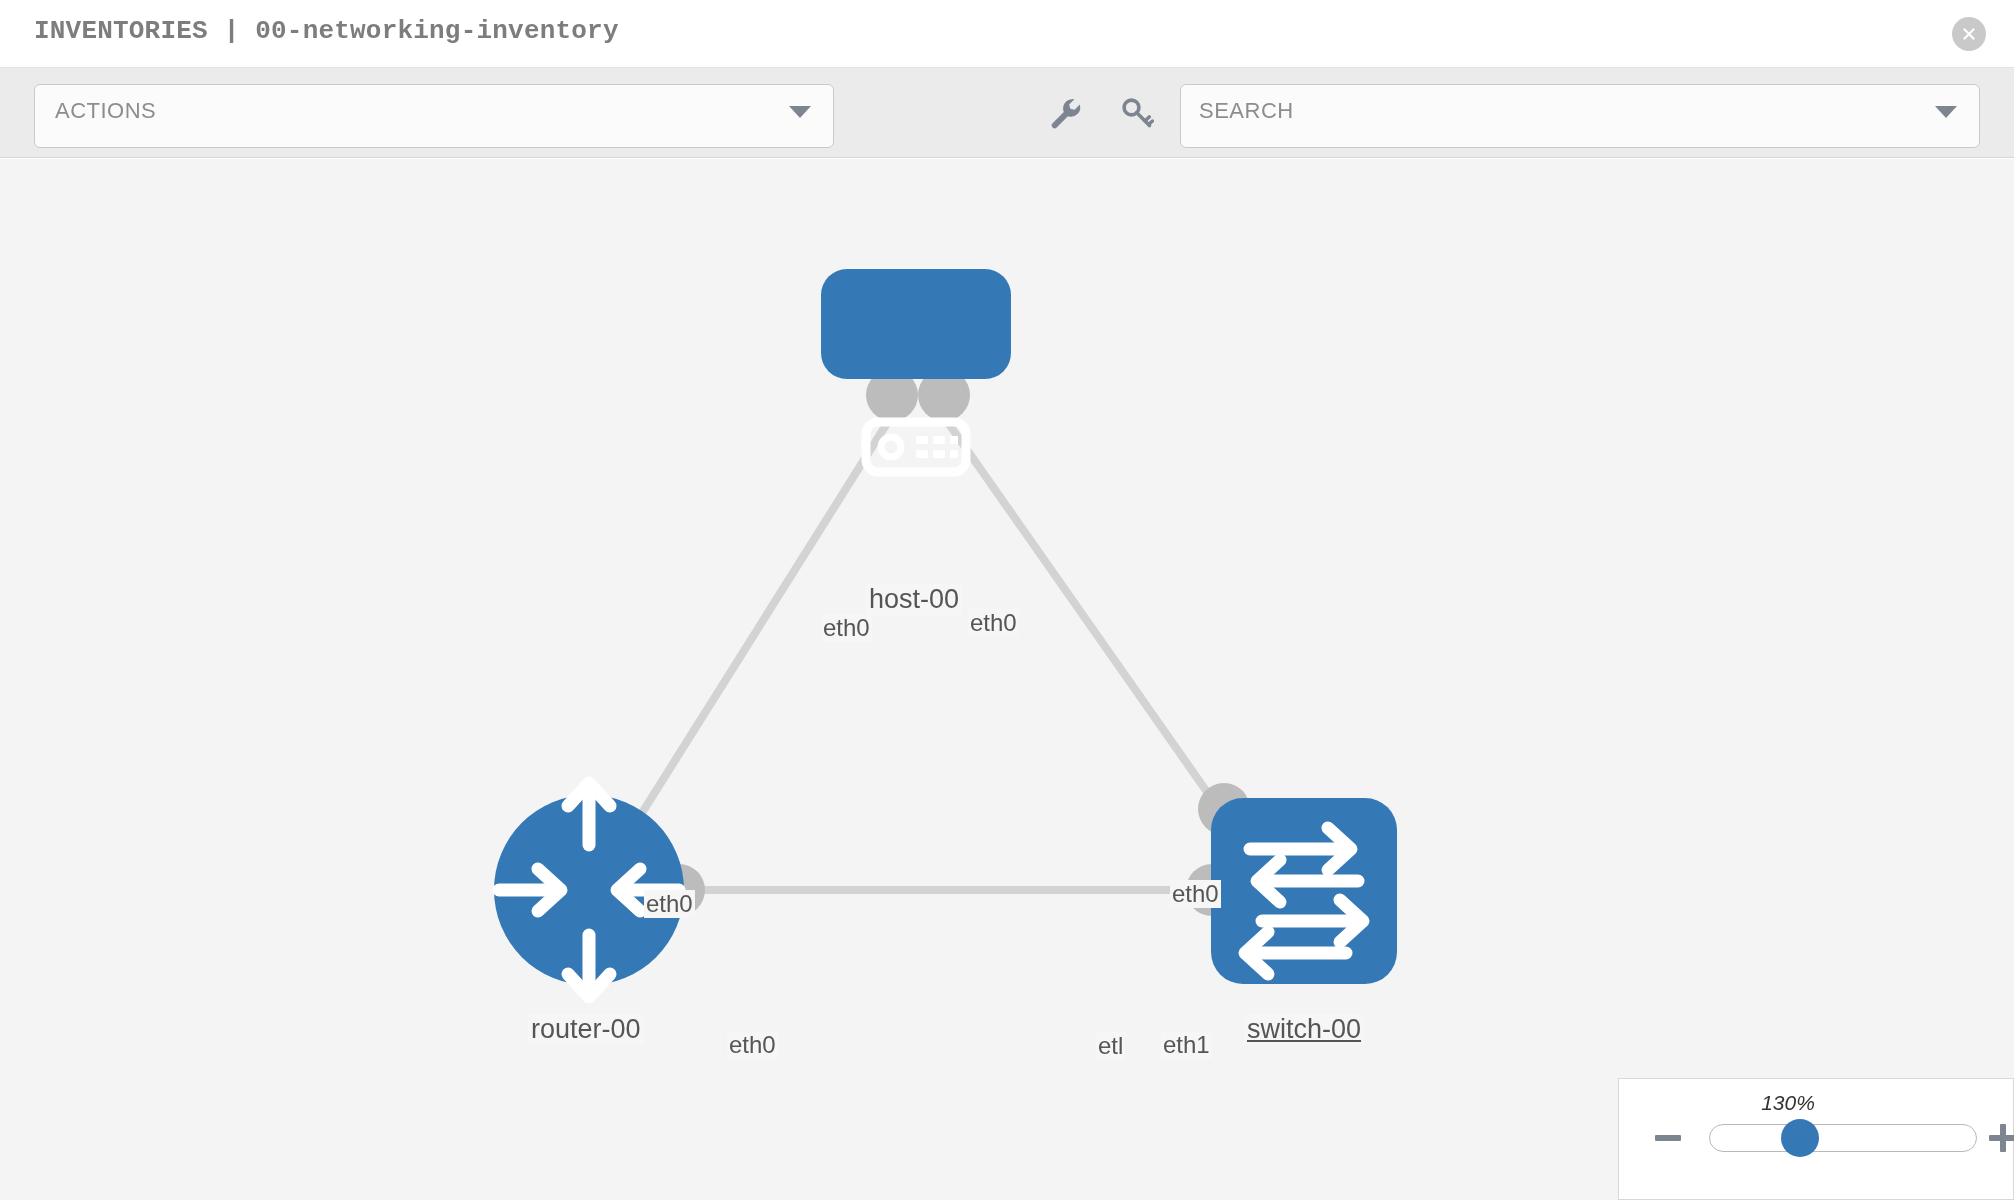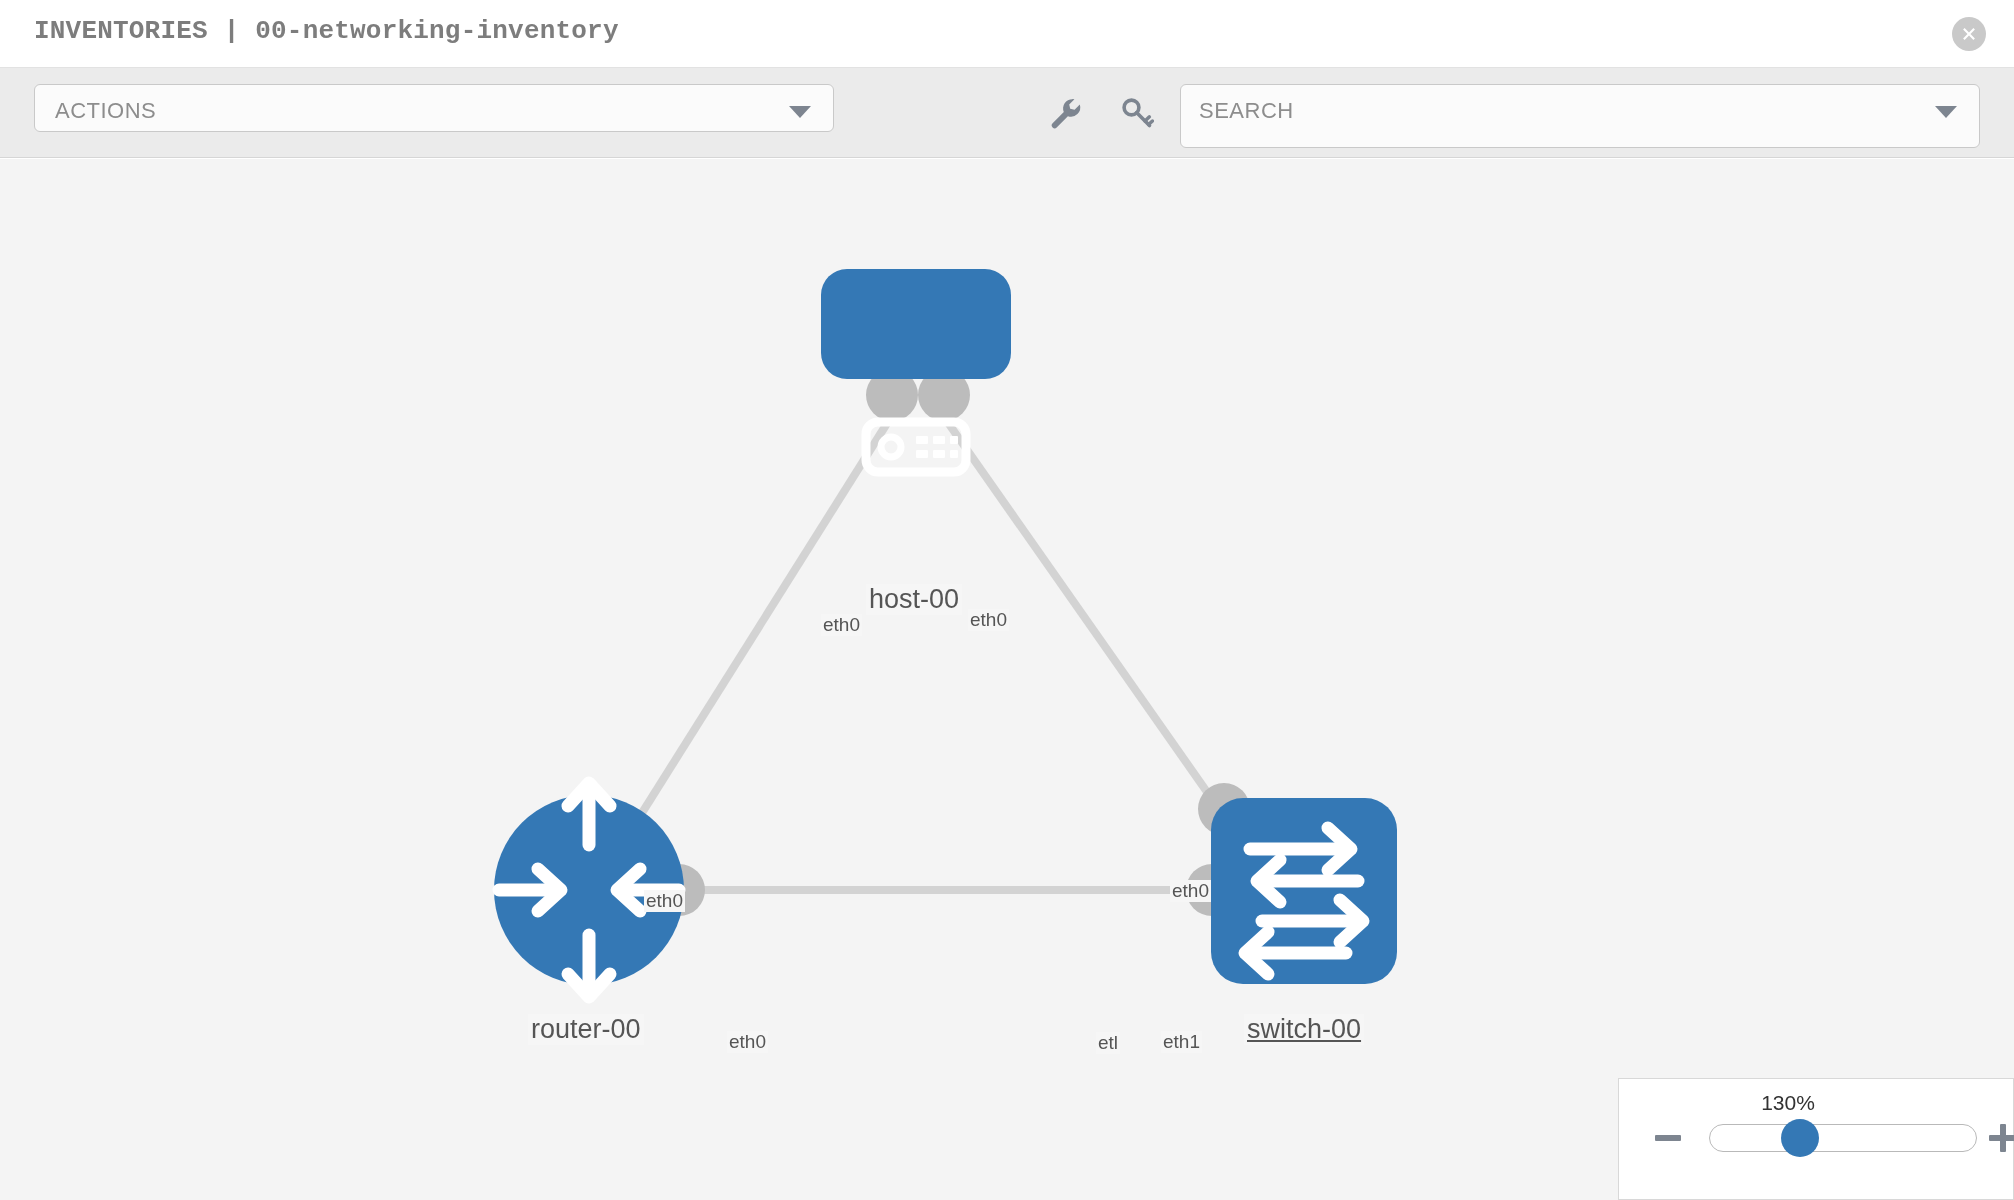--- a/index.html
+++ b/index.html
@@ -37,21 +37,21 @@
 
   
   .toolbar {
     position: absolute; left: 0; top: 68px;
     width: 2014px; height: 90px;
     background: #ebebeb;
     border-bottom: 1px solid #d6d6d6;
   }
   .actions-select {
     position: absolute; left: 34px; top: 84px;
-    width: 800px; height: 48px;
+    width: 800px; height: 64px;
     background: #fbfbfb;
     border: 1px solid #c9c9c9;
     border-radius: 6px;
     cursor: pointer;
   }
   .actions-select .label {
     position: absolute; left: 20px; top: 13px;
     font-size: 22px; color: #8d8d8d; letter-spacing: 0.5px;
   }
   .caret {
@@ -96,37 +96,37 @@
   
   .node-label {
     position: absolute;
     font-size: 27px; color: #555555;
     background: #f6f6f6;
     white-space: nowrap;
     padding: 0 3px;
   }
   .iface-label {
     position: absolute;
-    font-size: 19px; color: #555555;
+    font-size: 24px; color: #555555;
     background: #f6f6f6;
     white-space: nowrap;
     padding: 0 2px;
   }
 
   
   .zoom-panel {
     position: absolute; left: 1618px; top: 1078px;
     width: 396px; height: 122px;
     background: #ffffff;
     border: 1px solid #d8d8d8;
   }
   .zoom-value {
     position: absolute; left: 0; top: 12px; width: 338px;
     text-align: center;
-    font-size: 21px; color: #333333;
+    font-size: 21px; color: #333333; font-style: italic;
   }
   .zoom-minus {
     position: absolute; left: 36px; top: 56px;
     width: 26px; height: 6px; background: #7d8590;
     border-radius: 1px; cursor: pointer;
   }
   .zoom-track {
     position: absolute; left: 90px; top: 45px;
     width: 268px; height: 28px;
     border: 1.5px solid #b9b9b9;

